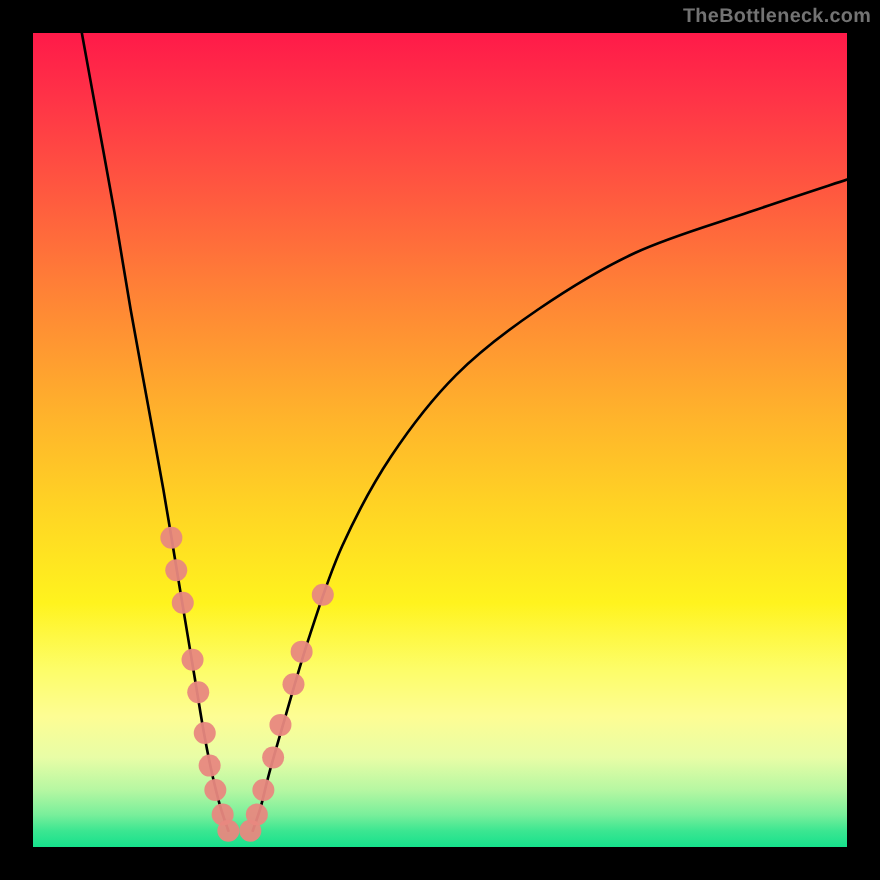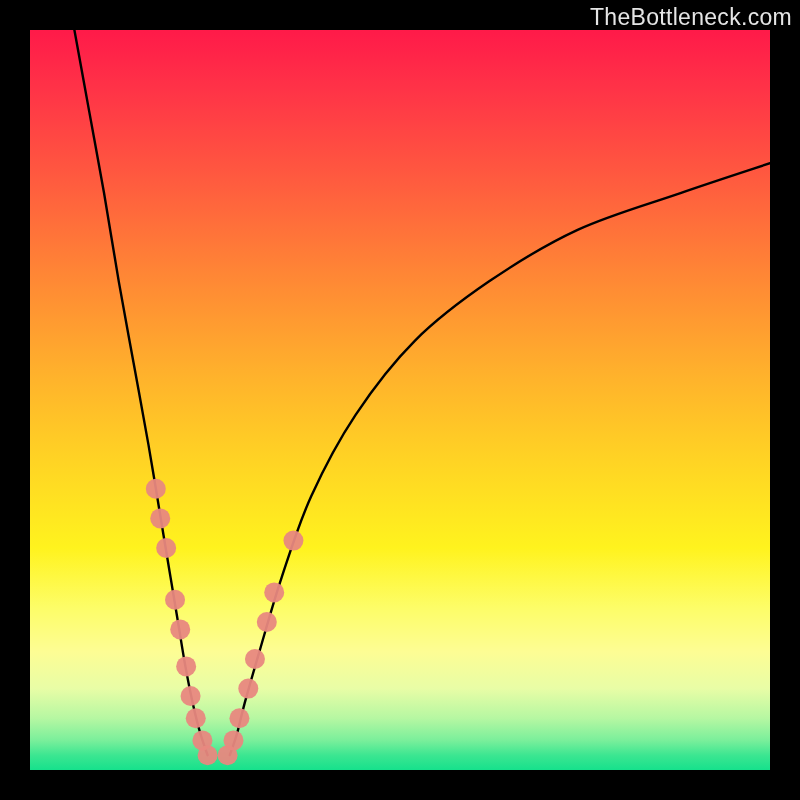--- a/index.html
+++ b/index.html
@@ -36,23 +36,23 @@
       #e8fda6 89%,
       #b6f7a2 93%,
       #7aef9b 96%,
       #3ce691 98%,
       #16e18c 100%);
   }
   .watermark {
     position: absolute;
     top: 4px;
     right: 8px;
-    color: #e5e5e5;
-    font-size: 23px;
-    font-weight: 400;
+    color: #737373;
+    font-size: 18px;
+    font-weight: 700;
     letter-spacing: 0.3px;
     z-index: 20;
     user-select: none;
   }
   svg.curves {
     position: absolute;
     left: 0;
     top: 0;
     width: 740px;
     height: 740px;

